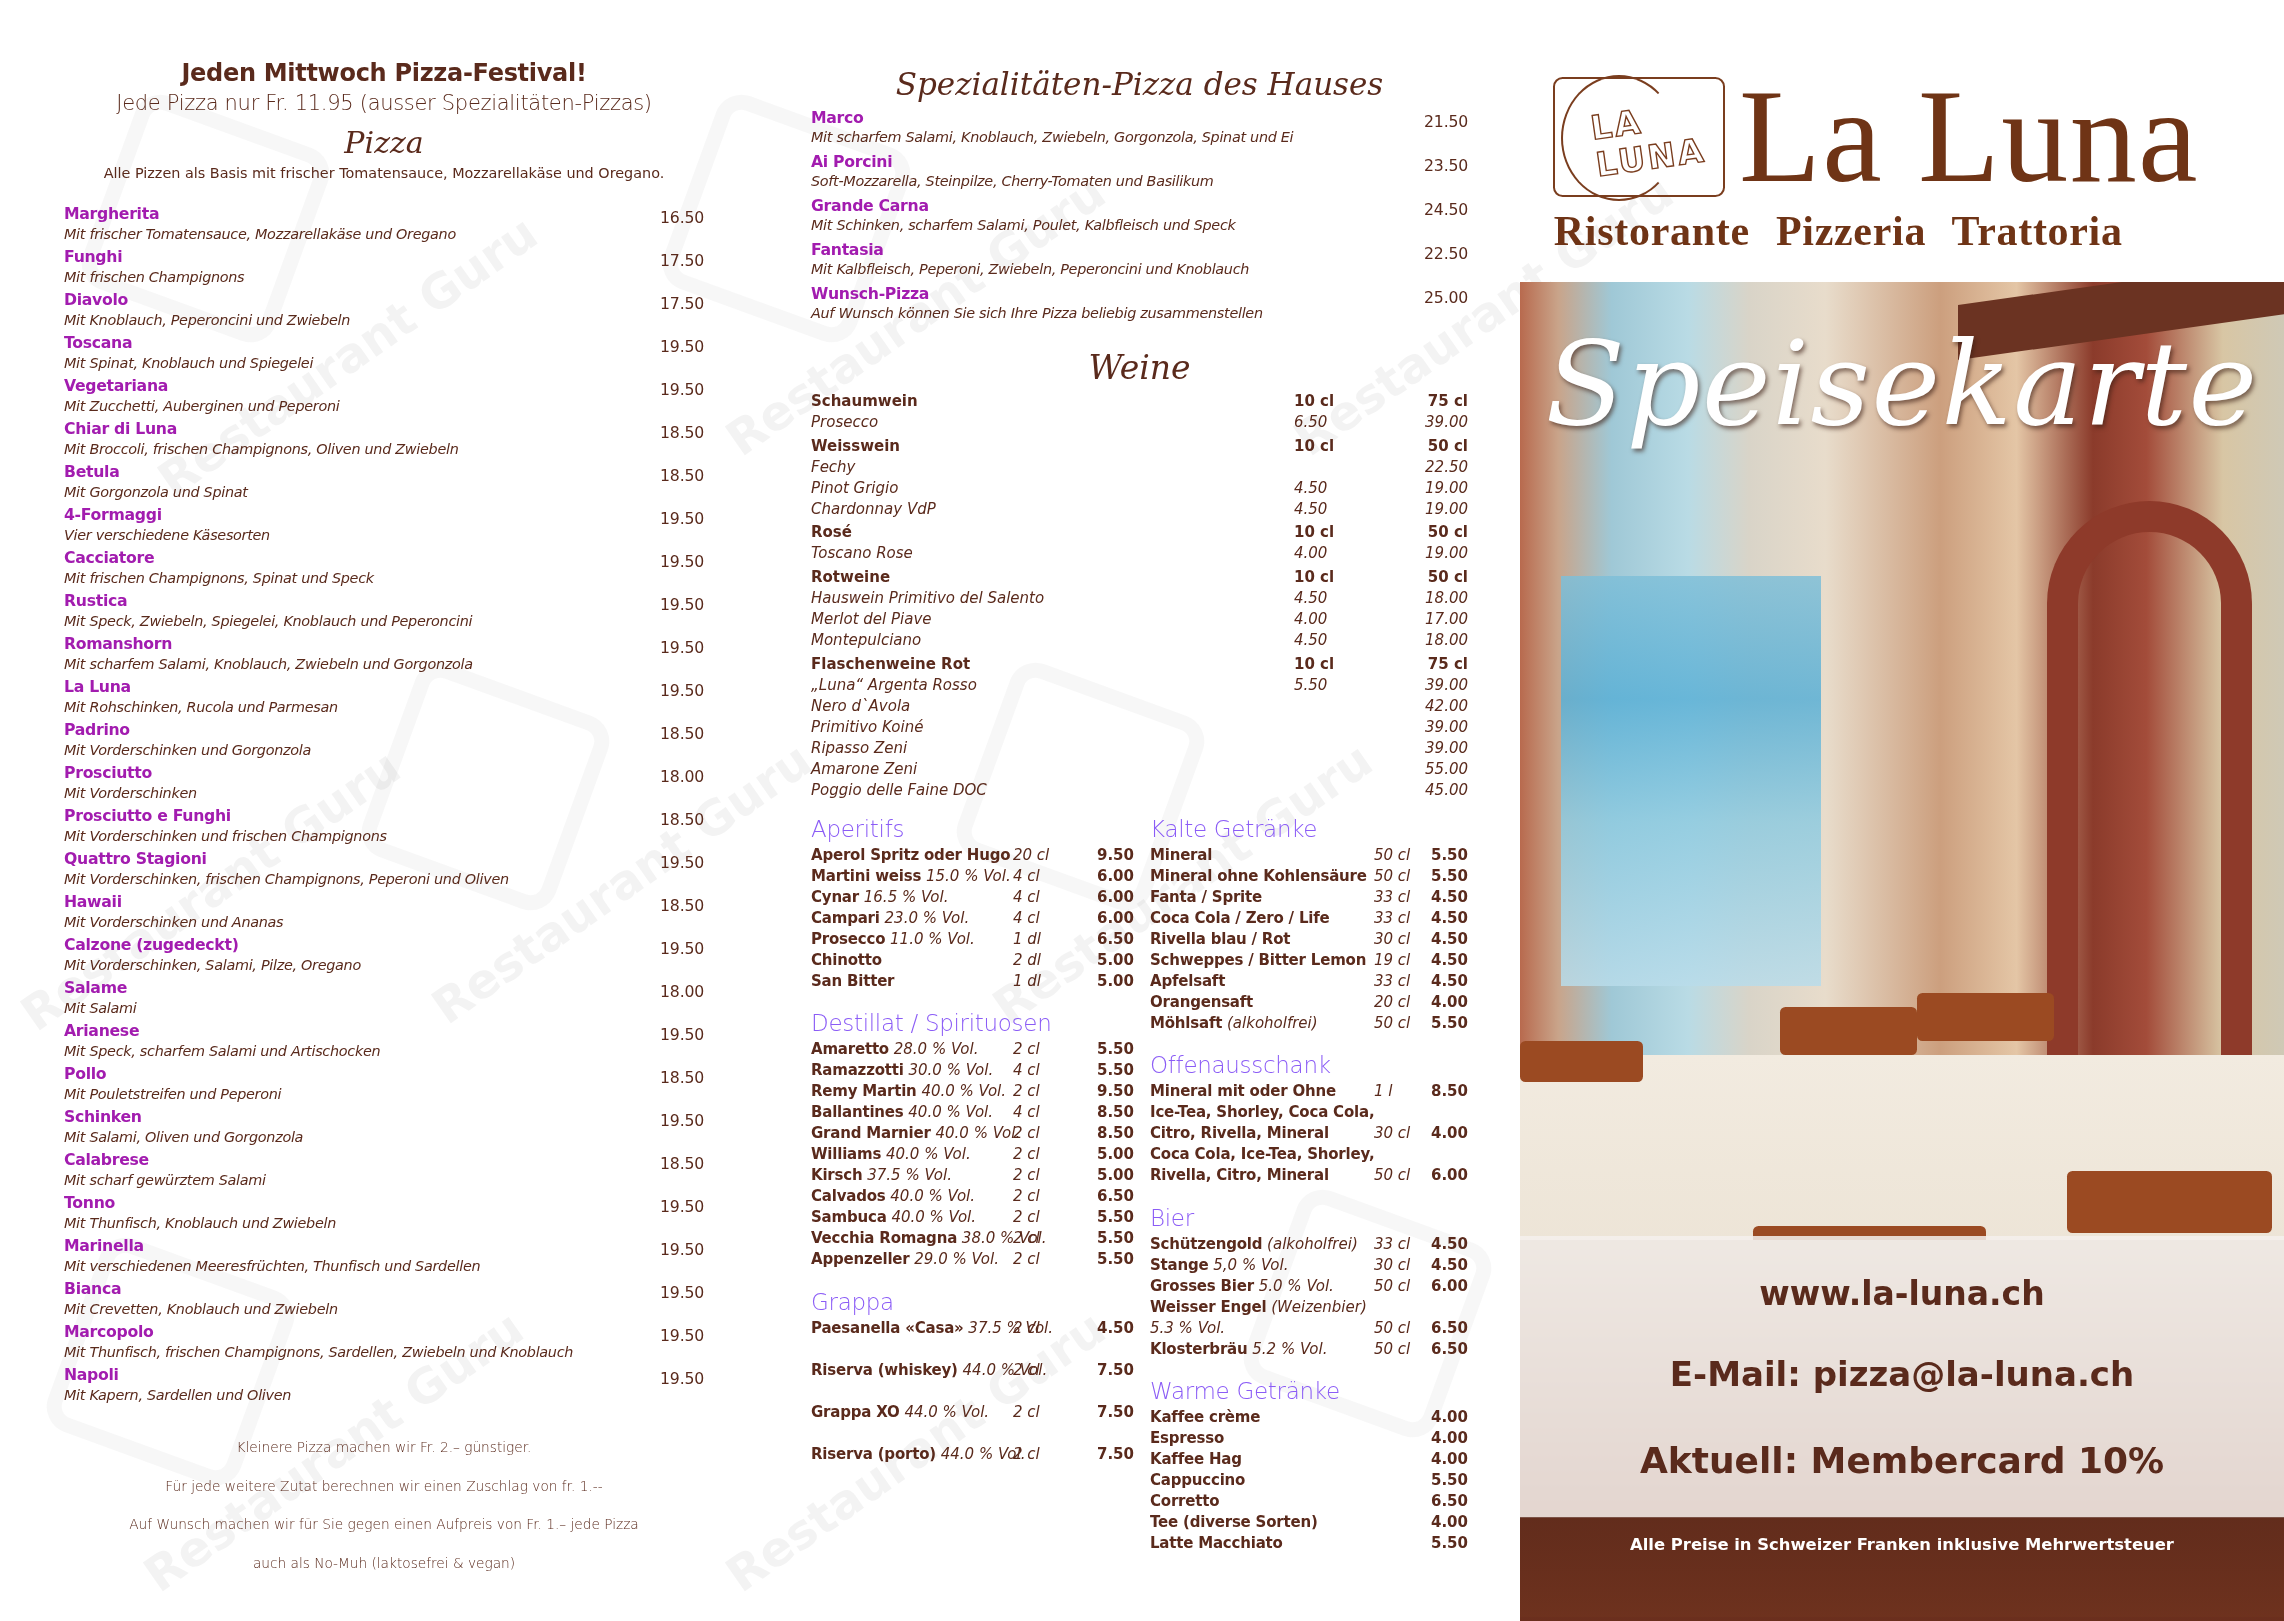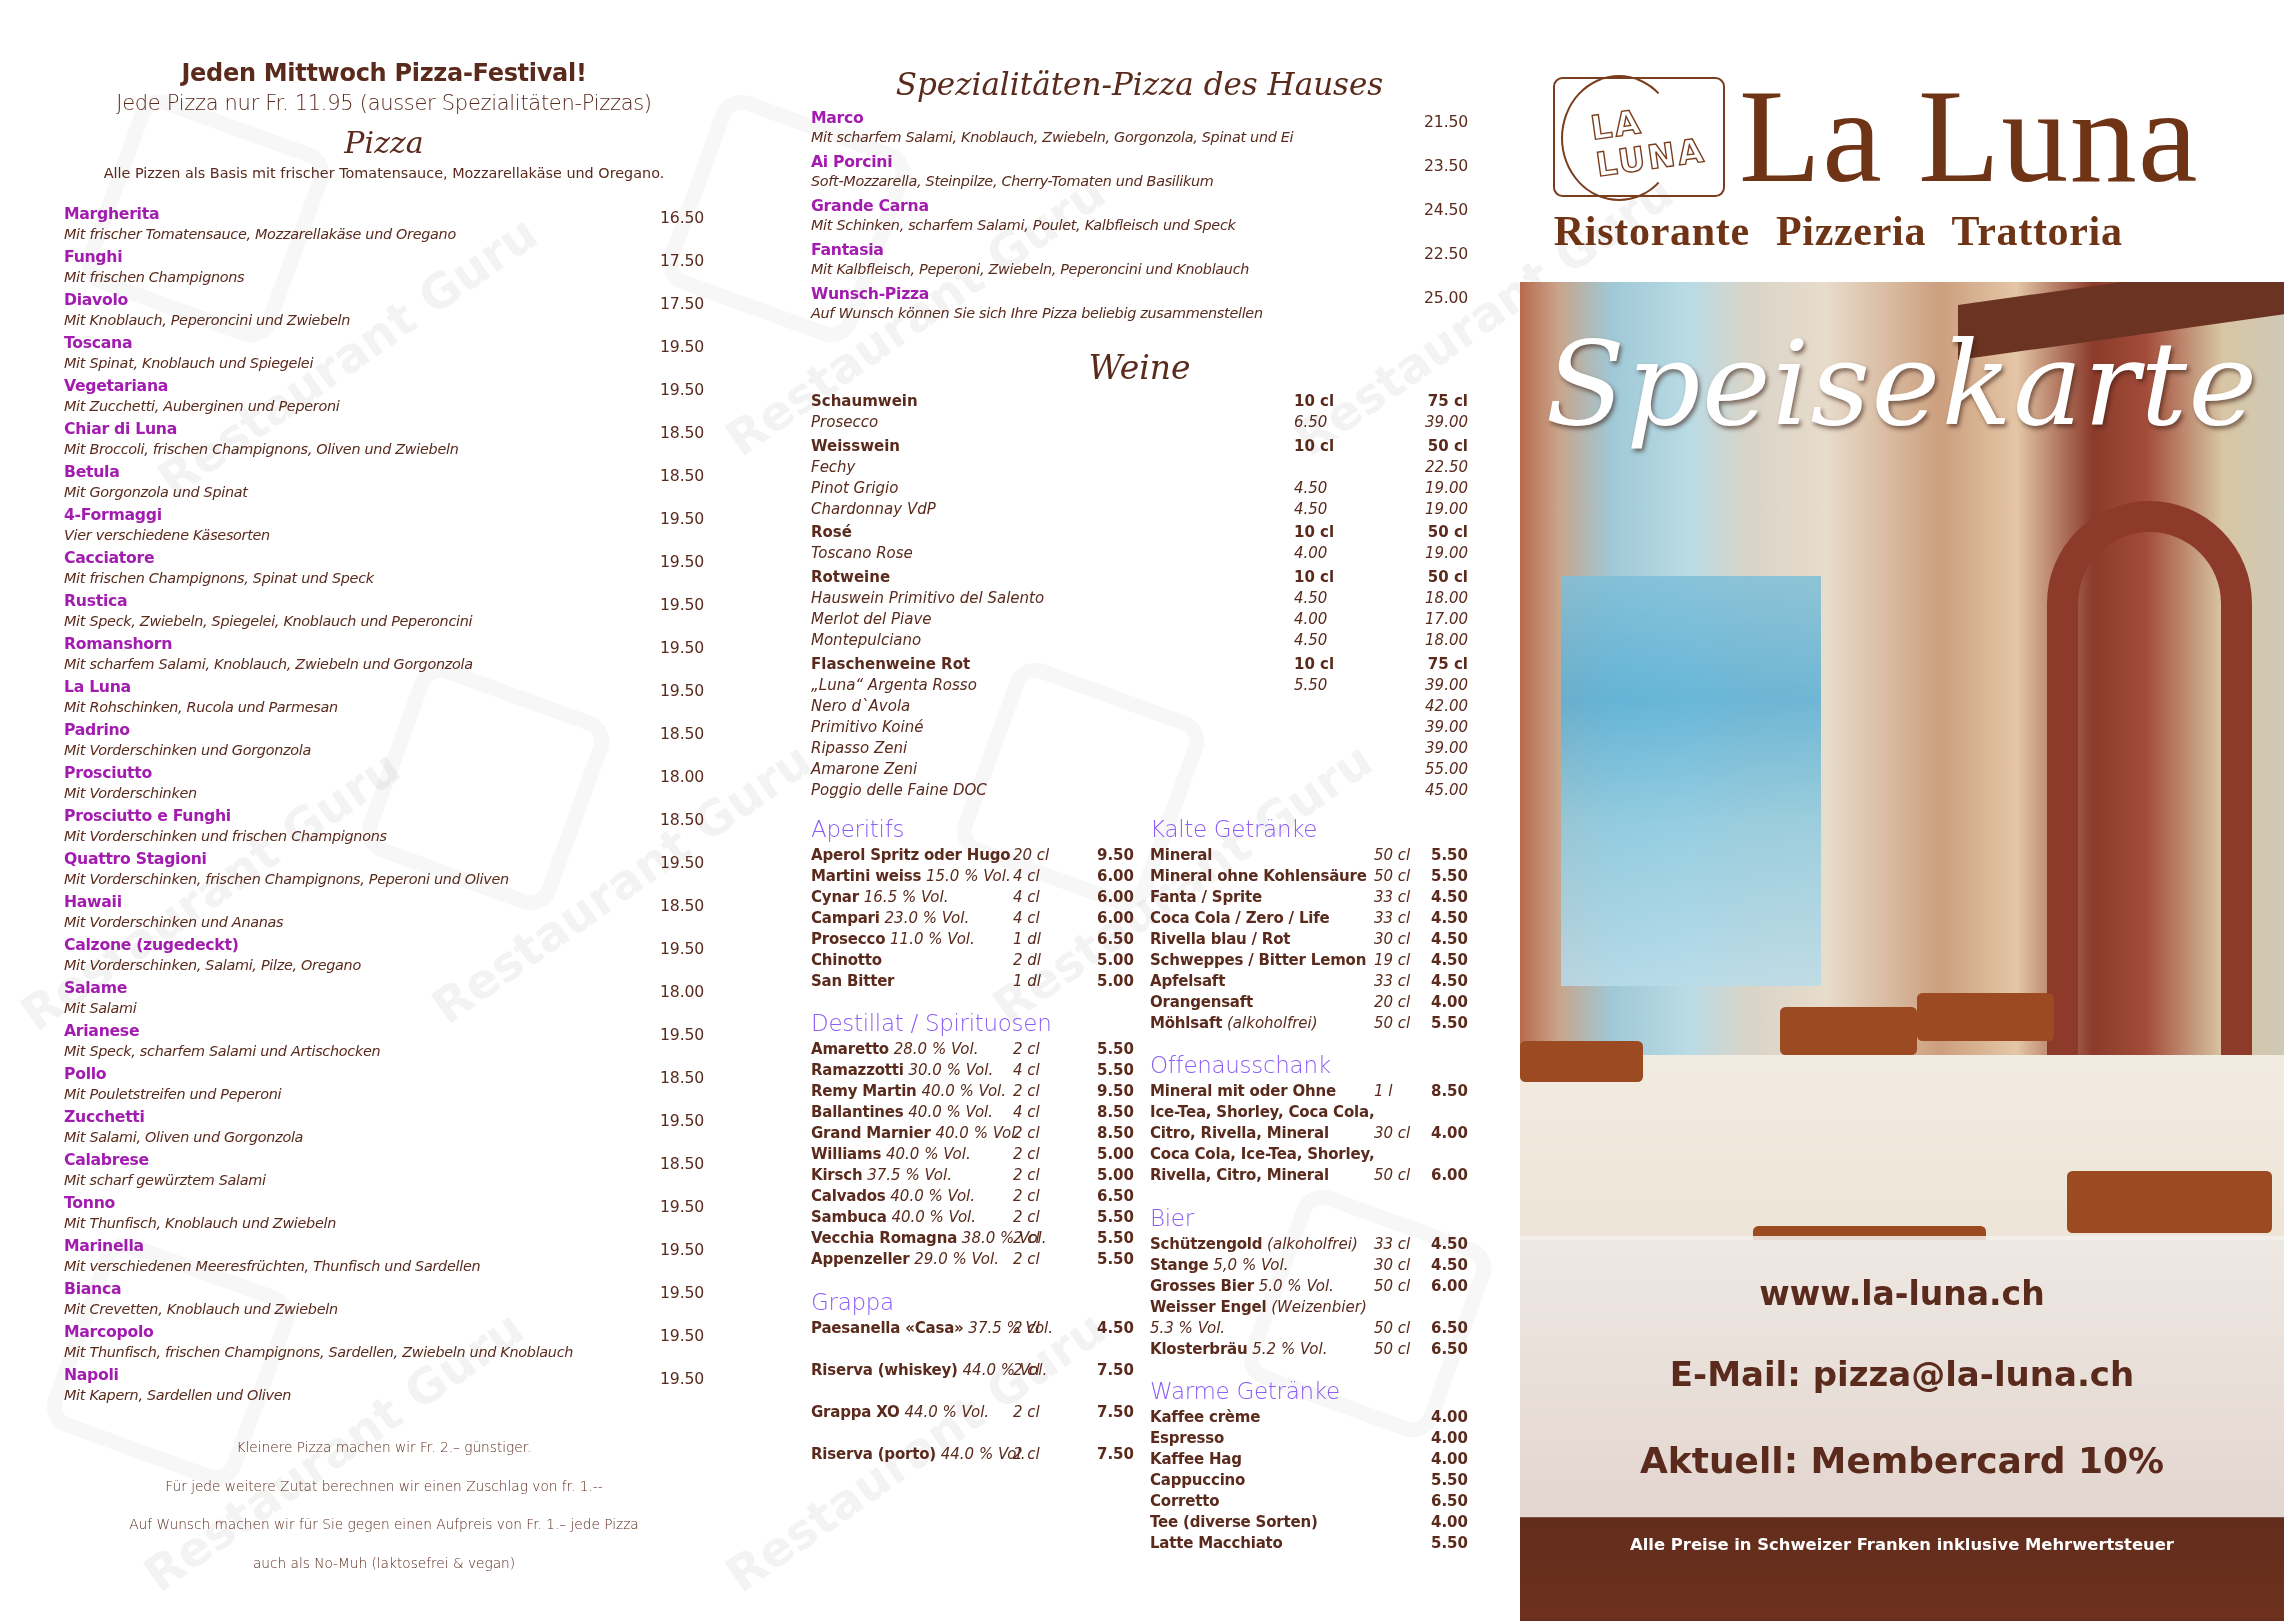--- a/index.html
+++ b/index.html
@@ -206,21 +206,21 @@
         <div class="item-name">Arianese</div>
         <div class="item-desc">Mit Speck, scharfem Salami und Artischocken</div>
         <div class="item-price">19.50</div>
       </div>
       <div class="pizza-item">
         <div class="item-name">Pollo</div>
         <div class="item-desc">Mit Pouletstreifen und Peperoni</div>
         <div class="item-price">18.50</div>
       </div>
       <div class="pizza-item">
-        <div class="item-name">Zucchetti</div>
+        <div class="item-name">Schinken</div>
         <div class="item-desc">Mit Salami, Oliven und Gorgonzola</div>
         <div class="item-price">19.50</div>
       </div>
       <div class="pizza-item">
         <div class="item-name">Calabrese</div>
         <div class="item-desc">Mit scharf gewürztem Salami</div>
         <div class="item-price">18.50</div>
       </div>
       <div class="pizza-item">
         <div class="item-name">Tonno</div>

